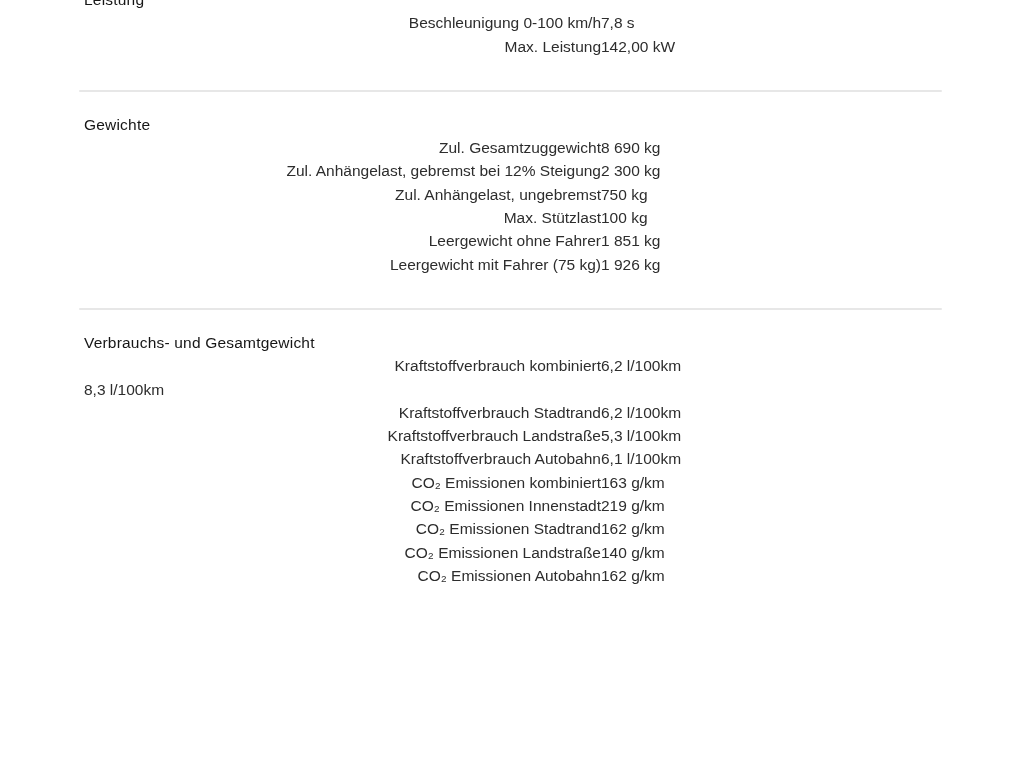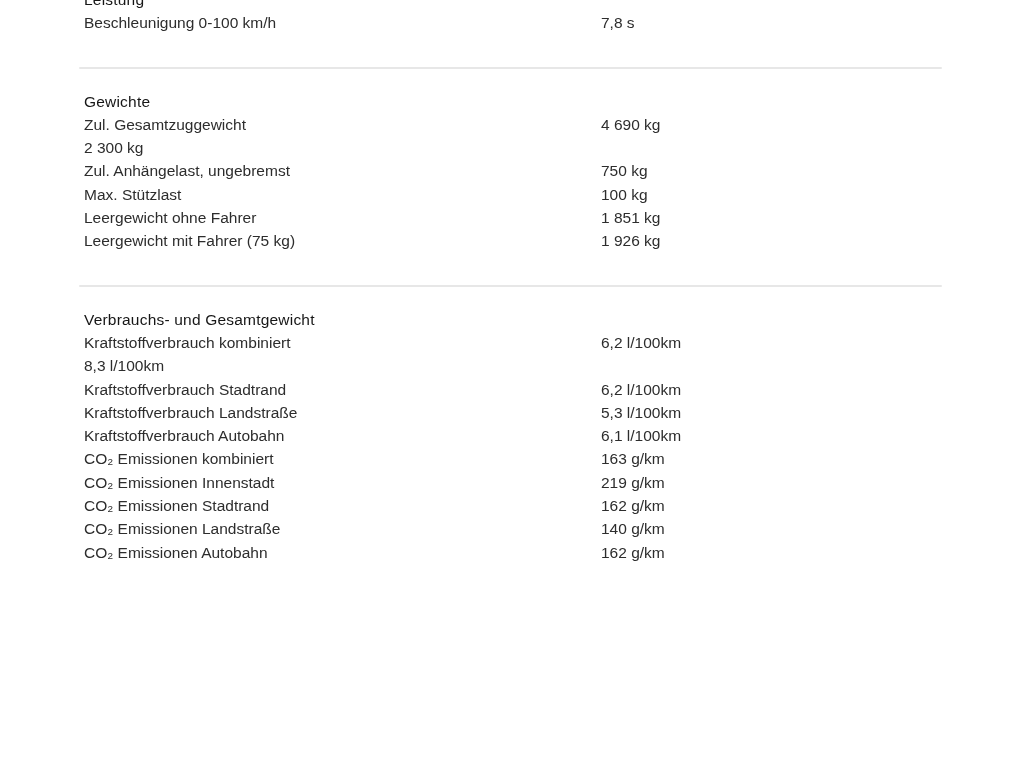--- a/index.html
+++ b/index.html
@@ -30,20 +30,21 @@
     font-weight: 400;
     color: var(--heading);
     letter-spacing: 0.2px;
   }
   .row {
     display: flex;
     align-items: baseline;
     font-size: 15.5px;
     line-height: 23.3px;
     font-weight: 400;
+    text-align: right;
   }
   .label {
     width: 517px;
     flex: 0 0 517px;
     white-space: nowrap;
   }
   .value { white-space: nowrap; }
   .divider {
     height: 2px;
     background: var(--divider);
@@ -57,31 +58,36 @@
 
 <main class="sheet">
 
 <section class="section clipped">
     <h2 class="section-title">Leistung</h2>
     <div class="rows">
         <div class="row">
     <span class="label">Beschleunigung 0-100 km/h</span>
     <span class="value">7,8 s</span>
   </div>
+        <div class="row">
+    <span class="label">Max. Leistung</span>
+    <span class="value">142,00 kW</span>
+  </div>
       </div>
   </section>
     <div class="divider"></div>
     <section class="section">
     <h2 class="section-title">Gewichte</h2>
     <div class="rows">
         <div class="row">
     <span class="label">Zul. Gesamtzuggewicht</span>
-    <span class="value">4 690 kg</span>
+    <span class="value">8 690 kg</span>
   </div>
         <div class="row">
+    <span class="label">Zul. Anhängelast, gebremst bei 12% Steigung</span>
     <span class="value">2 300 kg</span>
   </div>
         <div class="row">
     <span class="label">Zul. Anhängelast, ungebremst</span>
     <span class="value">750 kg</span>
   </div>
         <div class="row">
     <span class="label">Max. Stützlast</span>
     <span class="value">100 kg</span>
   </div>

